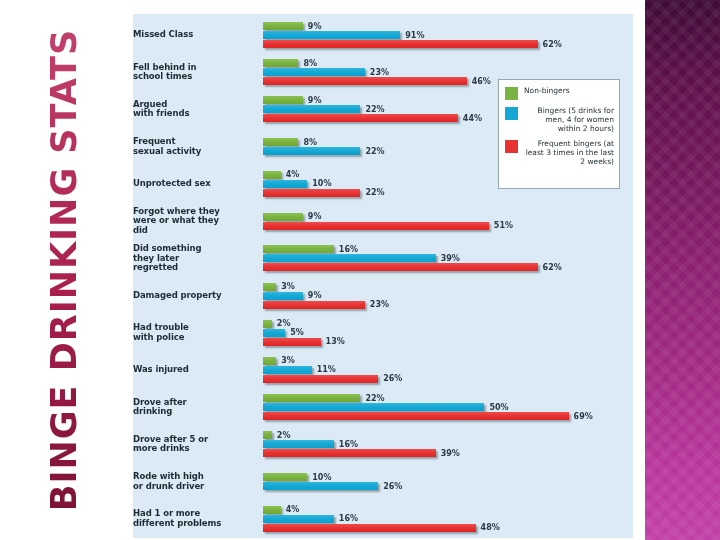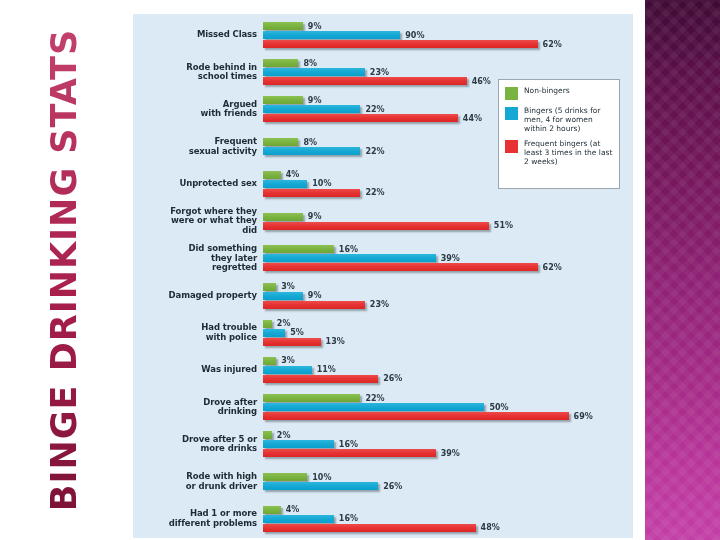--- a/index.html
+++ b/index.html
@@ -89,21 +89,21 @@
   }
 
   .cat-row {
     display: flex;
     align-items: center;
     height: 34px;
   }
   .cat-label {
     width: 130px;
     flex: 0 0 130px;
-    text-align: right;
+    text-align: left;
     padding-right: 6px;
     box-sizing: border-box;
     font-family: "DejaVu Sans", sans-serif;
     font-size: 8.5px;
     font-weight: bold;
     line-height: 9.5px;
     color: #1d2b33;
     letter-spacing: -0.1px;
   }
   .bars {
@@ -154,20 +154,21 @@
     width: 122px;
     background: #ffffff;
     border: 1px solid #9aa7b0;
     padding: 6px 5px 7px 6px;
     box-sizing: border-box;
   }
   .legend-item {
     display: flex;
     align-items: flex-start;
     margin-bottom: 6px;
+    text-align: right;
   }
   .legend-item:last-child { margin-bottom: 15px; }
   .swatch {
     width: 13px;
     height: 13px;
     flex: 0 0 13px;
     margin-right: 6px;
     margin-top: 1px;
   }
   .swatch.s0 { background: #7ab33f; }
@@ -194,32 +195,32 @@
         <div class="cat-label">
           <div>Missed Class</div>
         </div>
         <div class="bars">
           <div class="bar-line">
             <div class="bar s0" title="Non-bingers: 9%" style="width: 39.8571px;"></div>
             <span class="bar-value">9%</span>
           </div>
           <div class="bar-line">
             <div class="bar s1" title="Bingers (5 drinks for men, 4 for women within 2 hours): 31%" style="width: 137.286px;"></div>
-            <span class="bar-value">90%</span>
+            <span class="bar-value">91%</span>
           </div>
           <div class="bar-line">
             <div class="bar s2" title="Frequent bingers (at least 3 times in the last 2 weeks): 62%" style="width: 274.571px;"></div>
             <span class="bar-value">62%</span>
           </div>
           <div class="row-shadow" style="width: 274.571px;"></div>
         </div>
       </div>
       <div class="cat-row">
         <div class="cat-label">
-          <div>Rode behind in</div>
+          <div>Fell behind in</div>
           <div>school times</div>
         </div>
         <div class="bars">
           <div class="bar-line">
             <div class="bar s0" title="Non-bingers: 8%" style="width: 35.4286px;"></div>
             <span class="bar-value">8%</span>
           </div>
           <div class="bar-line">
             <div class="bar s1" title="Bingers (5 drinks for men, 4 for women within 2 hours): 23%" style="width: 101.857px;"></div>
             <span class="bar-value">23%</span>

